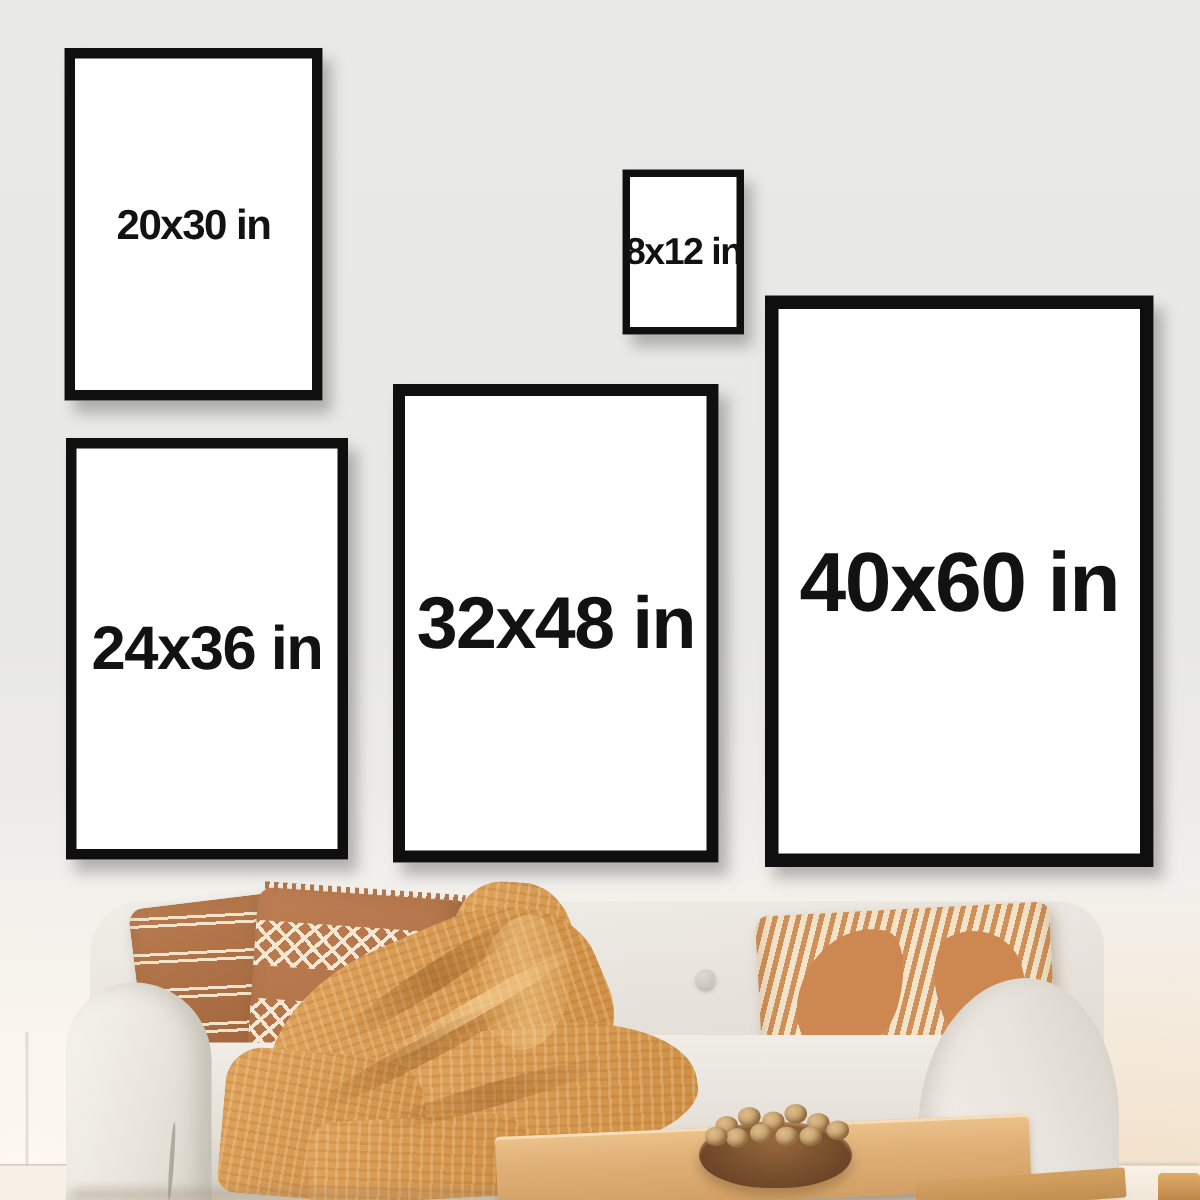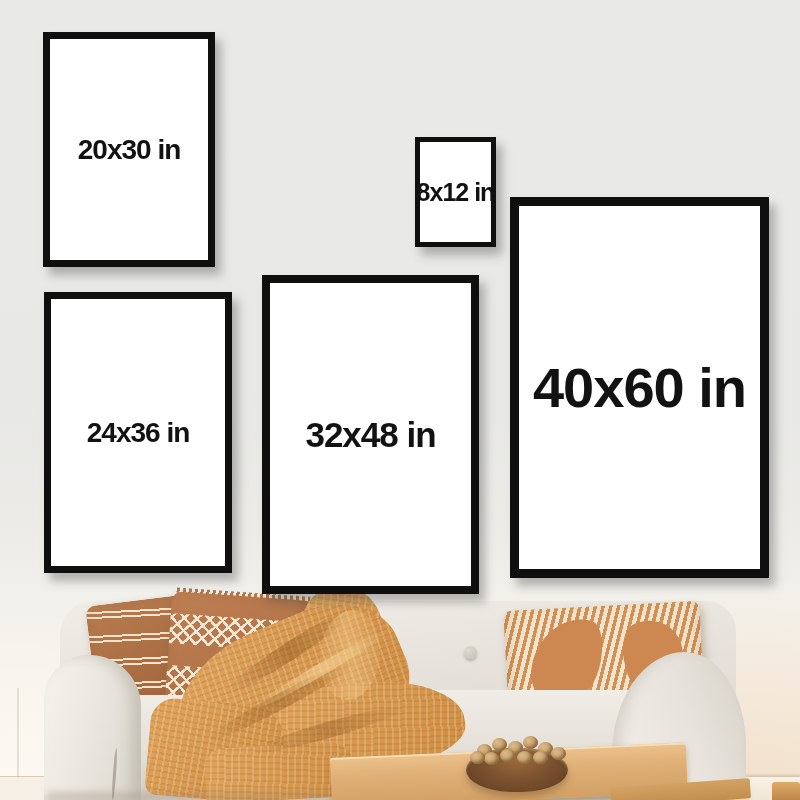--- a/index.html
+++ b/index.html
@@ -21,24 +21,24 @@
     background:linear-gradient(180deg,#f7f1e7,#f0e6d6);box-shadow:0 -2px 2px rgba(170,150,125,0.4);}
   .floor-shadow{left:48px;top:792px;width:700px;height:8px;background:rgba(150,130,105,0.28);filter:blur(3px);}
 
   
   .frame{position:absolute;box-sizing:border-box;background:#ffffff;border-style:solid;
     border-color:#0f0f0f;display:flex;align-items:center;justify-content:center;
     box-shadow:6px 8px 9px rgba(75,75,75,0.38);}
   .flabel{font-weight:bold;color:#121212;letter-spacing:-1px;white-space:nowrap;}
   .f1{left:43px; top:32px; width:172px;height:235px;border-width:7px;font-size:28px;}
   .f2{left:243px;top:31px; width:142px;height:190px;border-width:6px;font-size:34px;}
-  .f3{left:415px;top:113px;width:81px; height:110px;border-width:5px;font-size:25px;letter-spacing:-0.5px;margin-top:24px;}
+  .f3{left:415px;top:113px;width:81px; height:110px;border-width:5px;font-size:25px;letter-spacing:-0.5px;}
   .f4{left:532px;top:33px; width:105px;height:141px;border-width:5px;font-size:29px;letter-spacing:-0.5px;}
-  .f5{left:44px; top:292px;width:188px;height:281px;border-width:7px;font-size:28px;}
-  .f6{left:262px;top:256px;width:217px;height:319px;border-width:8px;font-size:35px;margin-top:19px;}
+  .f5{left:44px; top:292px;width:188px;height:281px;border-width:7px;font-size:41px;}
+  .f6{left:262px;top:256px;width:217px;height:319px;border-width:8px;font-size:49px;}
   .f7{left:510px;top:197px;width:259px;height:381px;border-width:9px;font-size:56px;}
 
   
   .sofa-back{left:60px;top:601px;width:676px;height:152px;border-radius:34px 30px 0 0;
     background:linear-gradient(175deg,#f0ede7 0%,#e7e3dc 45%,#dcd7ce 100%);}
   .tuft{left:464px;top:646px;width:13px;height:13px;border-radius:50%;
     background:radial-gradient(circle at 35% 30%,#ded9d1,#c4bfb5);
     box-shadow:0 2px 3px rgba(120,115,105,0.45);}
   .seat{background:linear-gradient(180deg,#f0ede7 0%,#e6e2da 55%,#d7d2c8 100%);}
   .seat1{left:56px;top:695px;width:332px;height:94px;border-radius:22px 26px 34px 40px;}

